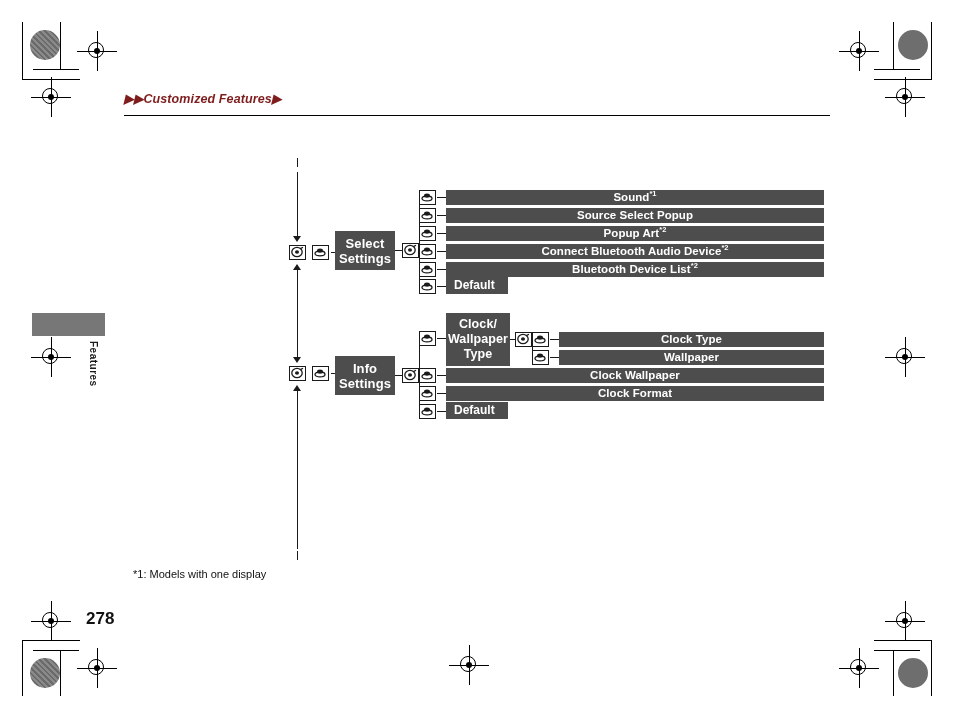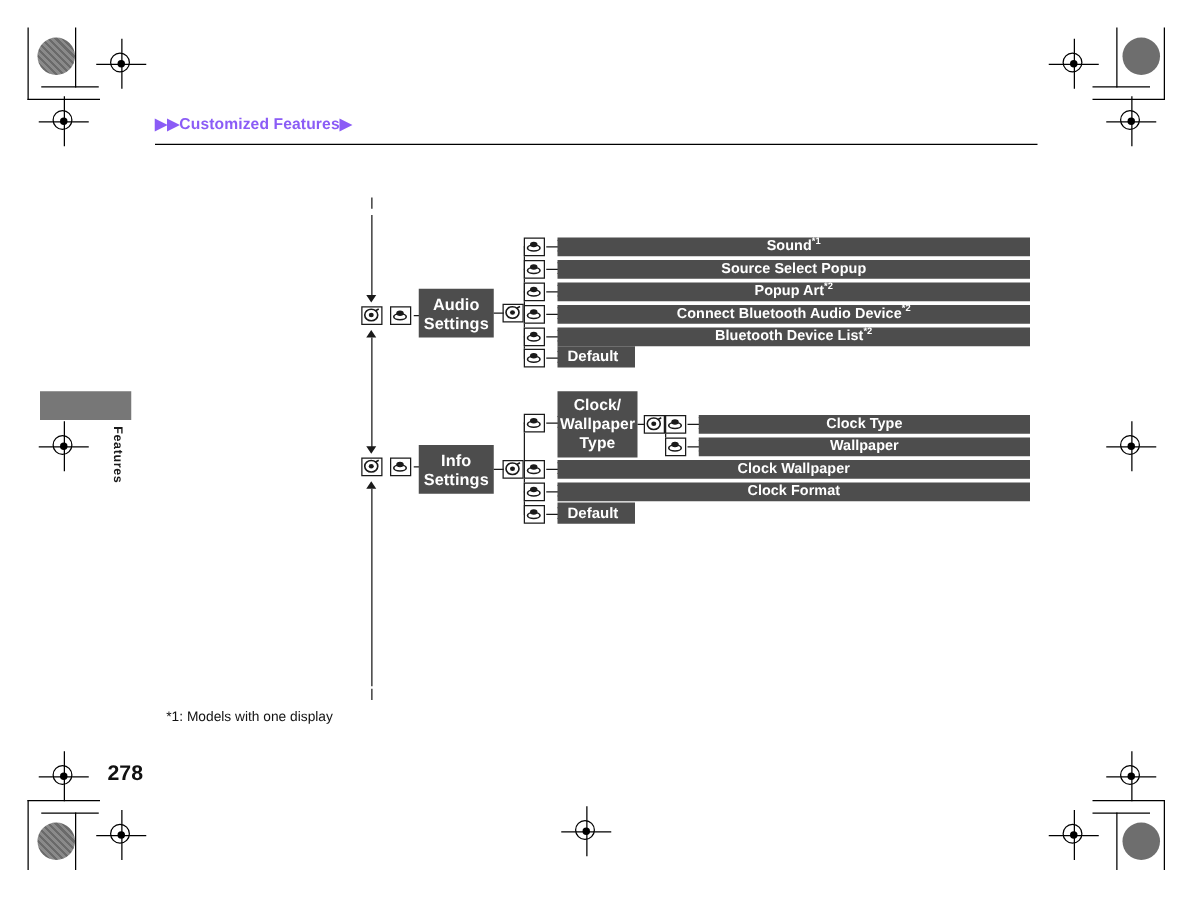--- a/index.html
+++ b/index.html
@@ -73,23 +73,24 @@
     font-family: "Liberation Serif", serif;
     font-size: 11px;
     color: #111;
     letter-spacing: 0.4px;
     white-space: nowrap;
   }
   .breadcrumb {
     position: absolute;
     font-size: 12.5px;
     font-weight: bold;
-    color: #8b5cf6;
+    color: #7f1d1d;
     white-space: nowrap;
     letter-spacing: 0.1px;
+    font-style: italic;
   }
   .rule {
     position: absolute;
     height: 1px;
     background: #000;
   }
 
   
   .side-tab {
     position: absolute;
@@ -363,21 +364,21 @@
     <div class="icon-chip" style="left:312px; top:245px;">
       <svg width="14" height="12" viewBox="0 0 14 12">
         <ellipse cx="7" cy="7.4" rx="5" ry="2.4" fill="none" stroke="#1a1a1a" stroke-width="1.3"></ellipse>
         <ellipse cx="7" cy="4.6" rx="3" ry="2.2" fill="#1a1a1a"></ellipse>
       </svg>
     </div>
     <div class="arrow-right-open" style="left:331px; top:247px;"></div>
 
     <div class="node main" style="left:335px; top:231px; width:60px; height:39px;">
       <span>
-        <span>Audio</span><br>
+        <span>Select</span><br>
         <span>Settings</span>
       </span>
     </div>
 
     <div class="icon-chip" style="left:402px; top:243px;">
       <svg width="14" height="12" viewBox="0 0 14 12">
         <ellipse cx="7" cy="6" rx="5.2" ry="4.6" fill="none" stroke="#1a1a1a" stroke-width="1.3"></ellipse>
         <ellipse cx="7" cy="6" rx="2" ry="1.8" fill="#1a1a1a"></ellipse>
         <path d="M10.4 2.6 L13 1.2" stroke="#1a1a1a" stroke-width="1.2" fill="none"></path>
       </svg>

